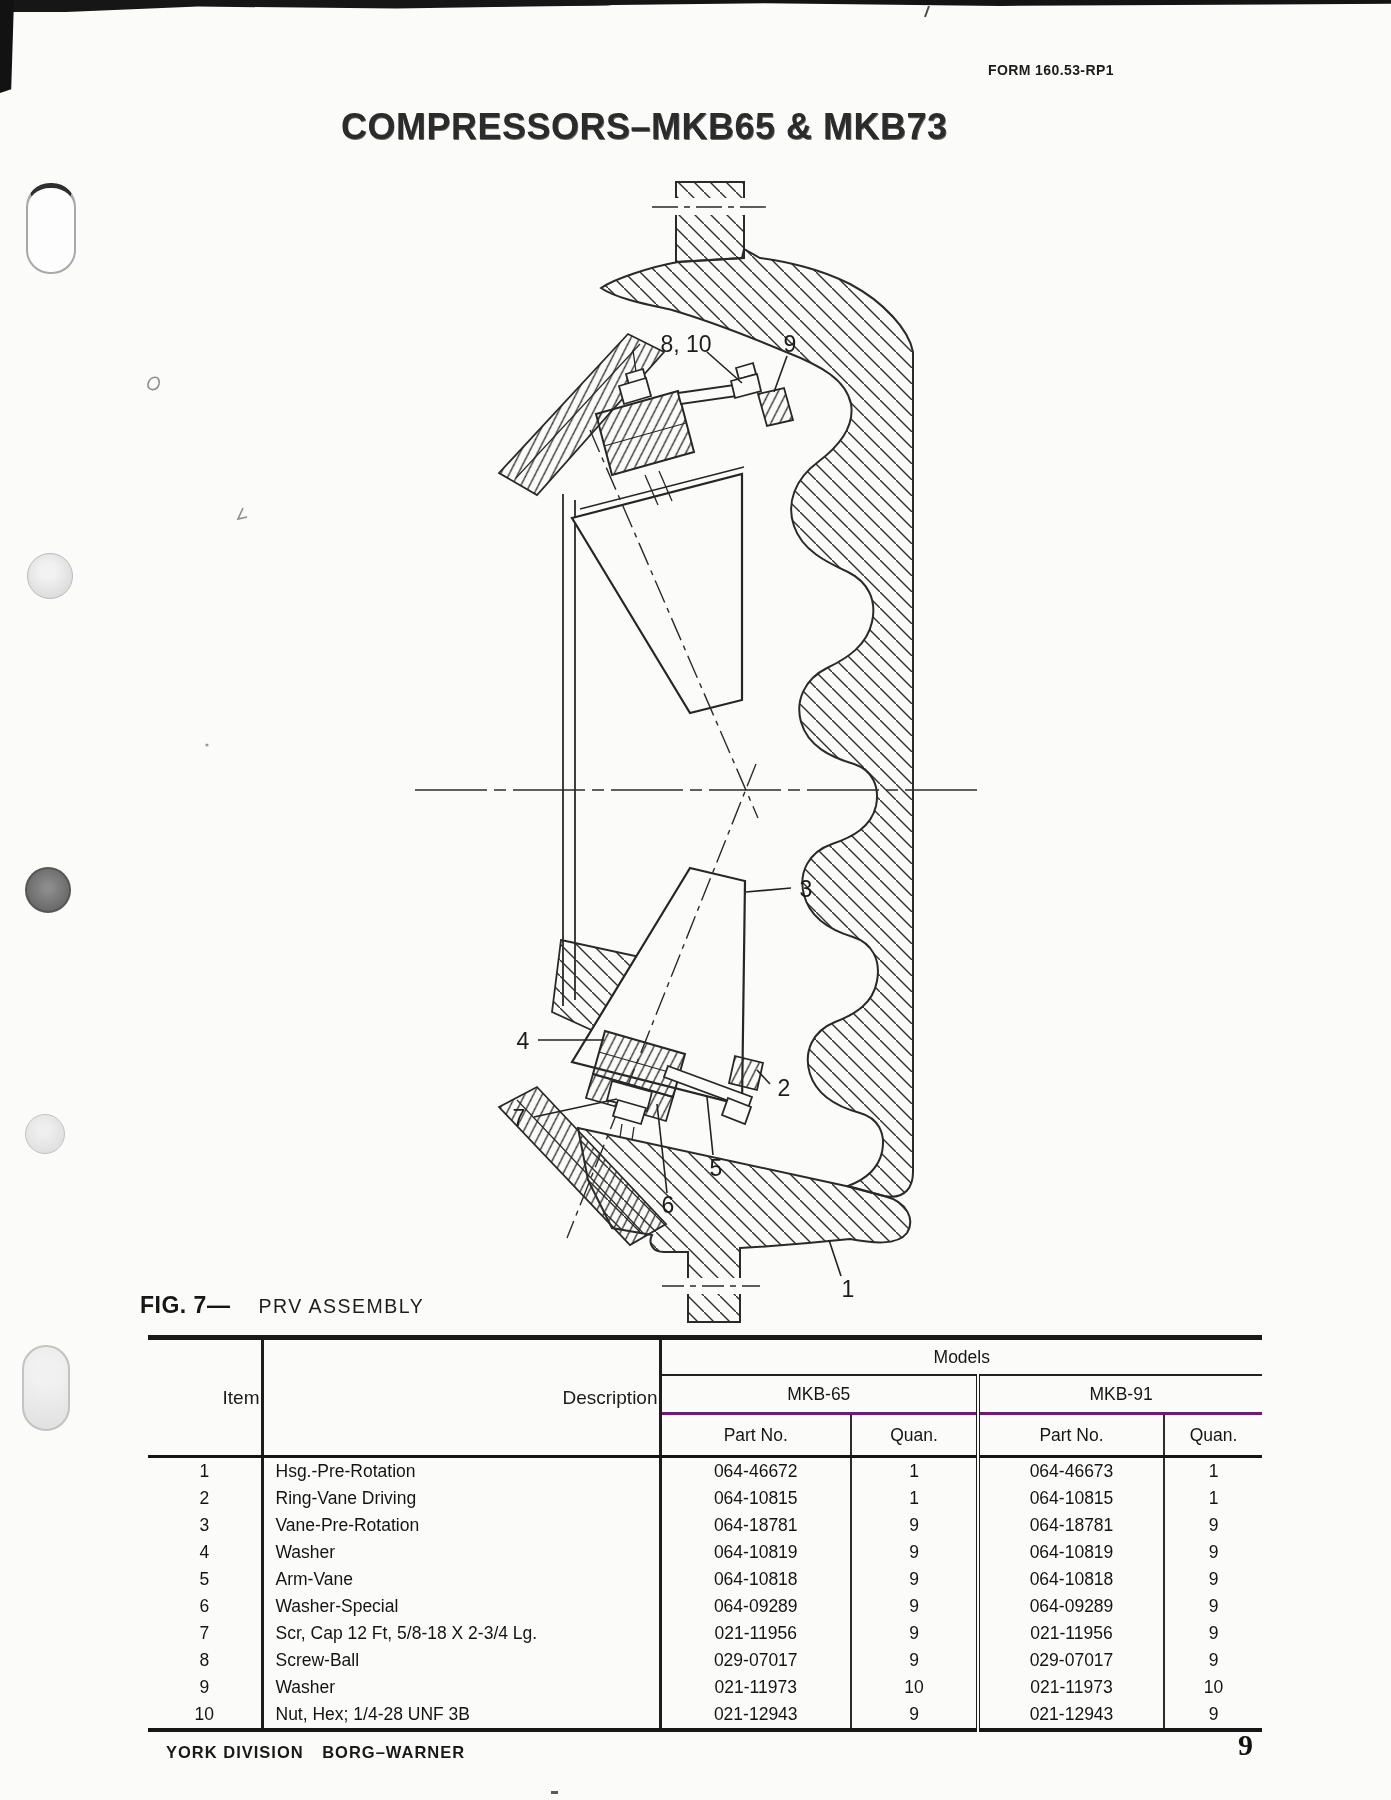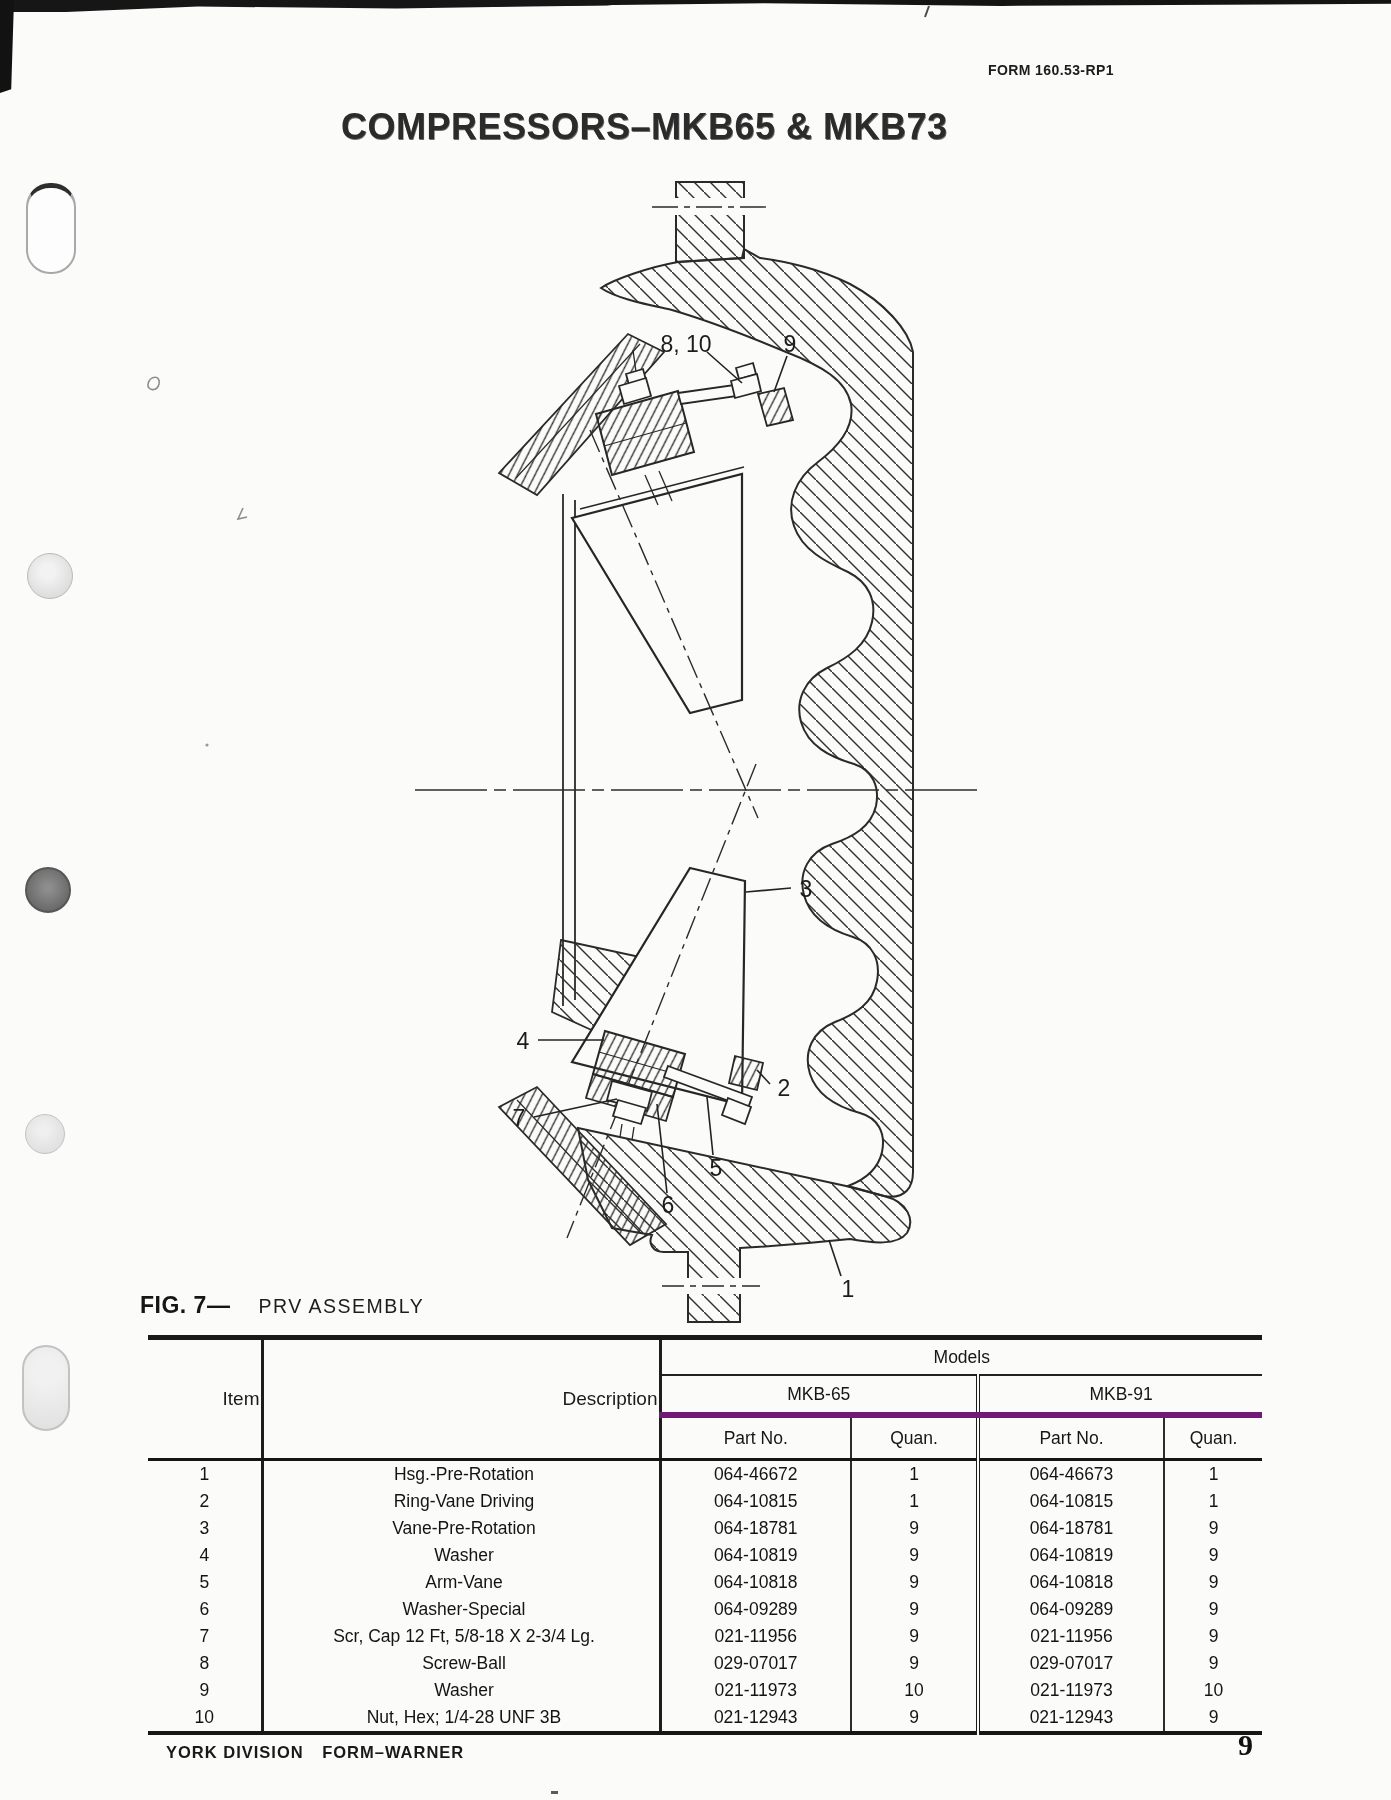--- a/index.html
+++ b/index.html
@@ -41,25 +41,25 @@
   table.parts th{font-weight:400;}
   col.c-item{width:114px;} col.c-desc{width:398px;} col.c-p1{width:191px;}
   col.c-q1{width:127px;} col.c-p2{width:186px;} col.c-q2{width:98px;}
   .b-item{border-right:3px solid #1d1d1d;}
   .b-desc{border-right:3px solid #1d1d1d;}
   .b-p1{border-right:2px solid #2c2c2c;}
   .b-q1{border-right:4px double #1a1a1a;}
   .b-p2{border-right:2px solid #2c2c2c;}
   .hdr{font-size:17.5px;color:#161616;}
   .hdr-models{height:32px;border-bottom:2px solid #222;}
-  .hdr-mkb{height:34px;border-bottom:6px solid #701a75;}
+  .hdr-mkb{height:34px;border-bottom:3px solid #701a75;}
   .hdr-sub{height:38px;border-bottom:3px solid #151515;}
   .hdr-span{border-bottom:3px solid #151515;font-size:19px;text-align:right;}
   tbody td{height:27px;font-size:17.5px;color:#141414;padding:0 6px;text-align:center;}
-  tbody td.desc{text-align:center;padding-left:12px;}
+  tbody td.desc{text-align:left;padding-left:12px;}
   
   .footer{left:140px;top:1743px;white-space:nowrap;}
   .footer .f1{font-size:16.5px;font-weight:700;letter-spacing:1px;color:#191919;margin-left:26px;}
   .footer .f2{font-size:16.5px;font-weight:700;letter-spacing:1px;color:#191919;margin-left:14px;}
   .page-no{left:1238px;top:1728px;font-family:"Liberation Serif", serif;font-size:30px;font-weight:700;color:#111;}
   svg text{font-family:"Liberation Sans", sans-serif;}
 </style>
 </head>
 <body>
 
@@ -328,15 +328,15 @@
     <td class="b-q1">9</td>
     <td class="b-p2">021-12943</td>
     <td>9</td>
   </tr>
       </tbody>
   </table>
 </div>
 
 <div class="abs footer">
   <span class="f1">YORK DIVISION</span>
-  <span class="f2">FORM–WARNER</span>
+  <span class="f2">BORG–WARNER</span>
 </div>
 <div class="abs page-no">9</div>
 
 </body></html>

